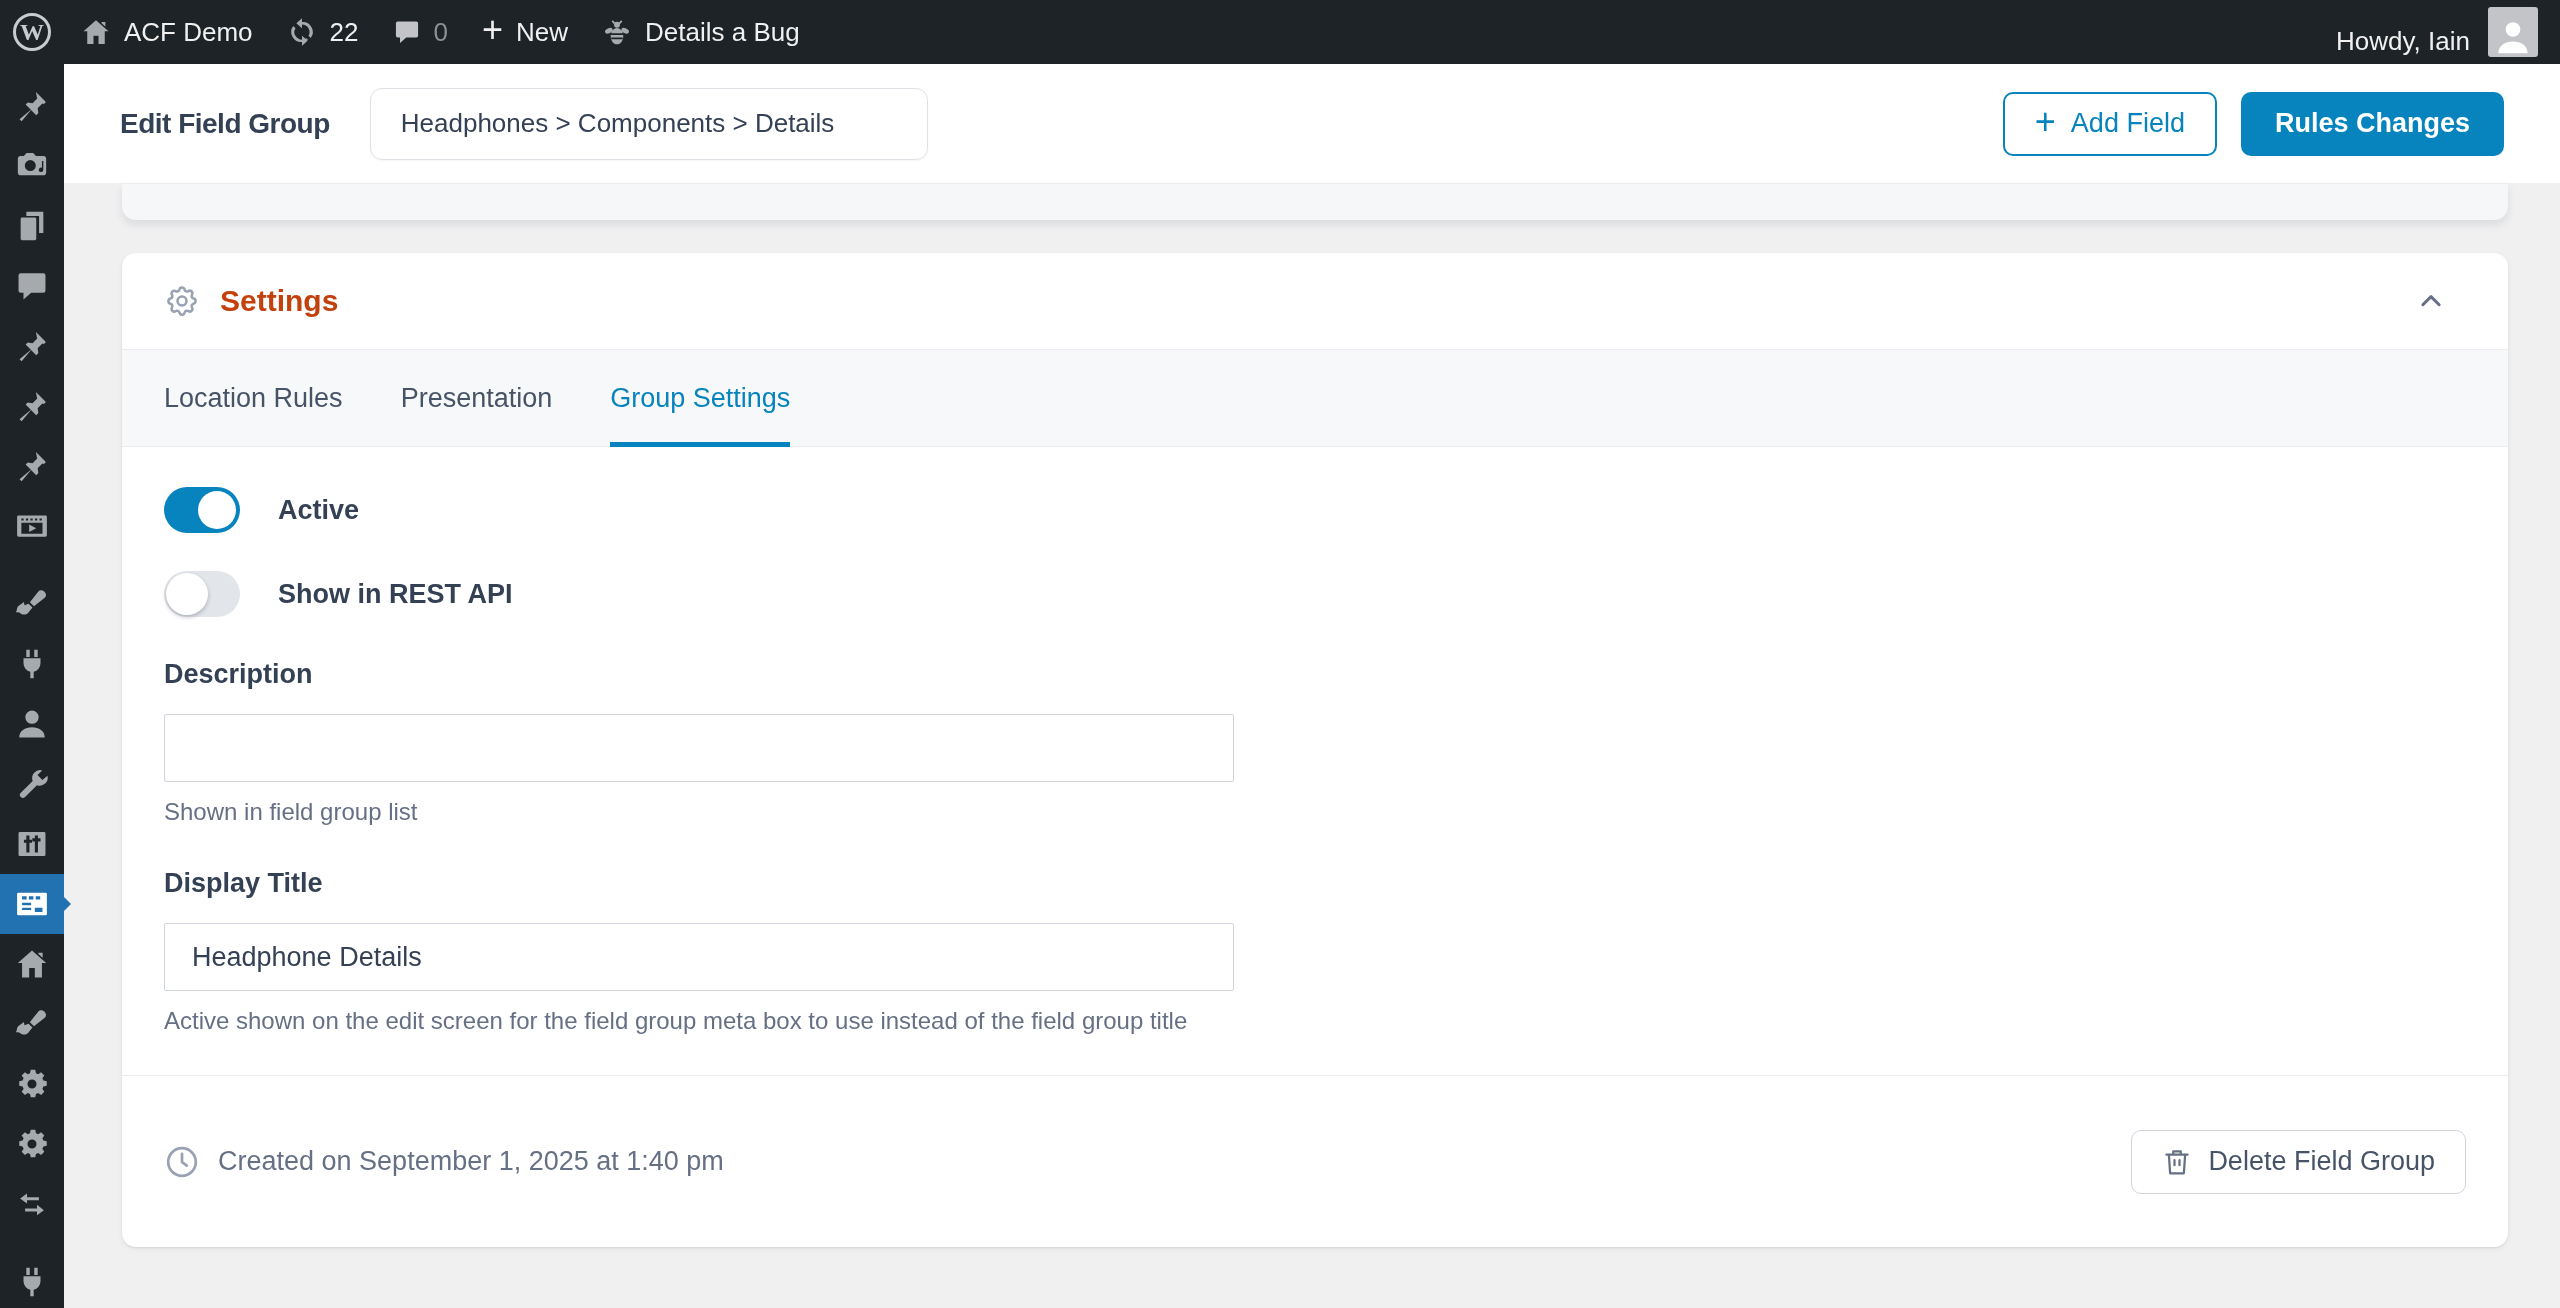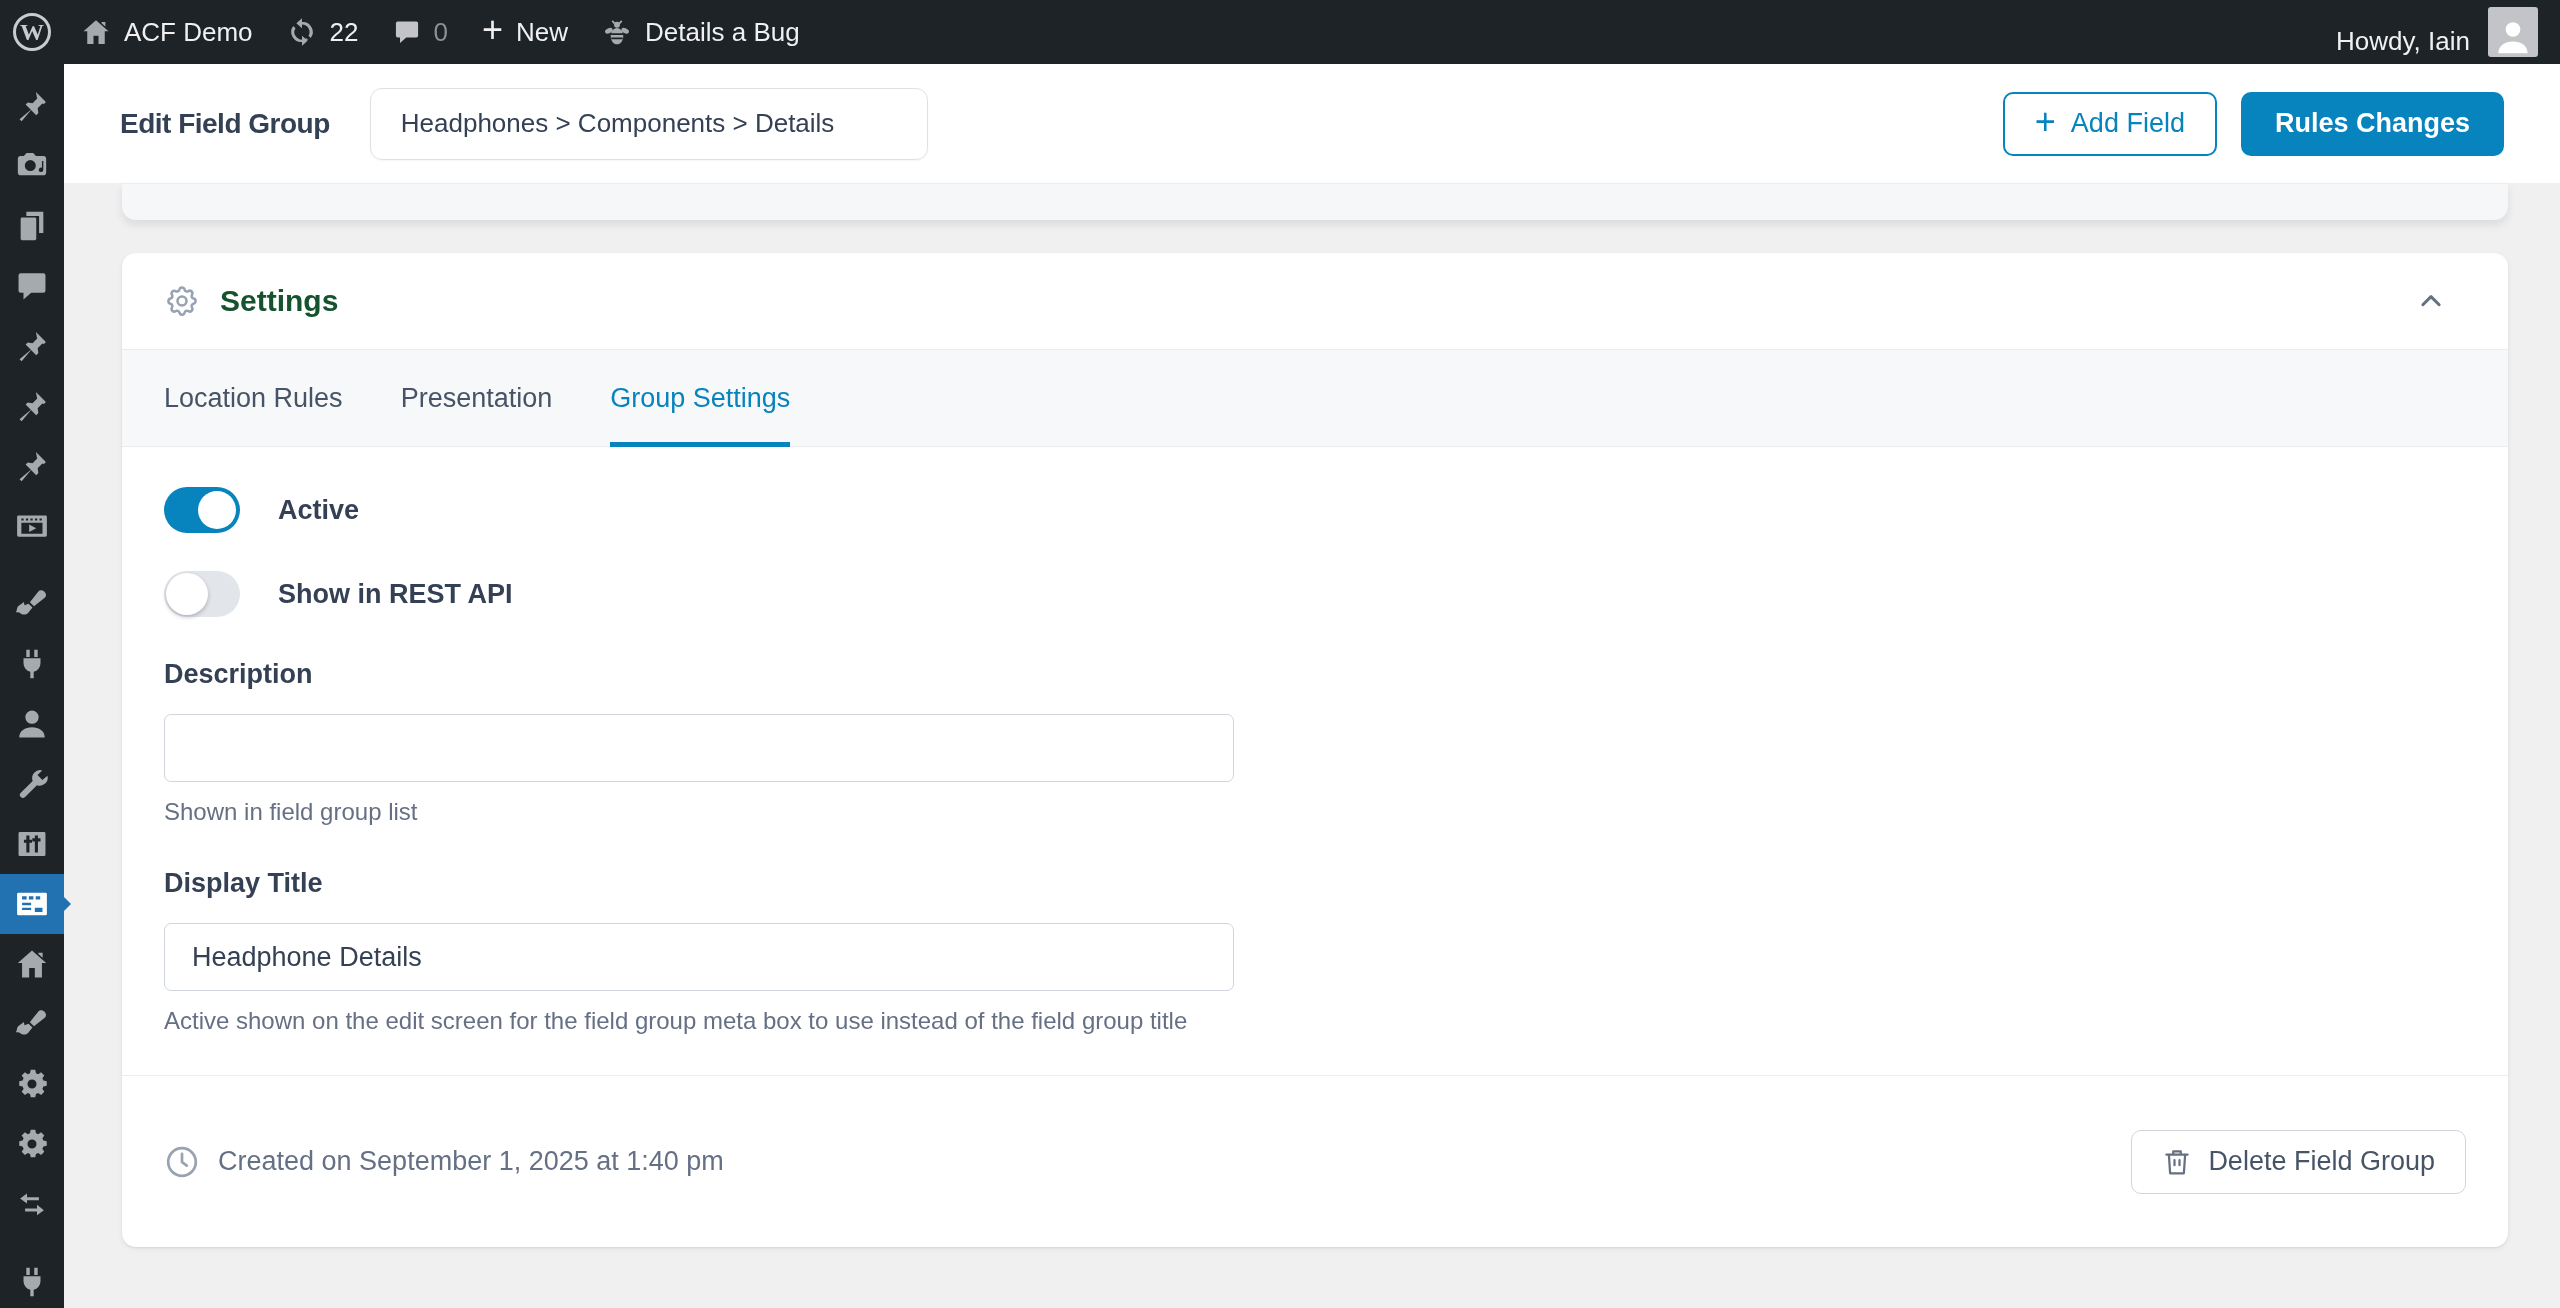--- a/index.html
+++ b/index.html
@@ -47,41 +47,41 @@
   
   .scrolled-panel-bottom { position:absolute; top:183px; left:122px; width:2386px; height:37px;
     background:#f6f7f8; border-top:1px solid #eaecf0; border-radius:0 0 14px 14px;
     box-shadow:0 5px 9px rgba(16,24,40,.09); }
 
   
   .settings-panel { position:absolute; top:253px; left:122px; width:2386px; background:#fff;
     border-radius:14px; box-shadow:0 1px 2px rgba(16,24,40,.08), 0 2px 6px rgba(16,24,40,.05); }
   .panel-header { height:96px; display:flex; align-items:center; padding:0 42px; gap:20px; }
   .panel-header .gear { color:#98a2b3; }
-  .panel-title { font-size:30px; font-weight:600; color:#14532d; }
+  .panel-title { font-size:30px; font-weight:600; color:#c2410c; }
   .collapse-btn { margin-left:auto; color:#667085; cursor:pointer; margin-right:20px; }
 
   .tabbar { height:98px; background:#f7f8f9; border-top:1px solid #eaecf0; border-bottom:1px solid #eaecf0;
     display:flex; align-items:stretch; padding:0 42px; gap:58px; }
   .tab { display:flex; align-items:center; font-size:27px; color:#475467; position:relative; cursor:pointer; }
   .tab.active { color:#0783be; font-weight:500; }
   .tab.active::after { content:""; position:absolute; left:0; right:0; bottom:-1px; height:5px; background:#0783be; }
 
   .panel-body { padding:40px 42px 40px; }
   .toggle-row { display:flex; align-items:center; gap:38px; margin-bottom:38px; height:46px; }
   .switch { width:76px; height:46px; border-radius:23px; position:relative; cursor:pointer; flex:0 0 auto; }
   .switch.on { background:#0783be; }
   .switch.on .knob { position:absolute; right:4px; top:4px; width:38px; height:38px; background:#fff; border-radius:50%; }
   .switch.off { background:#e2e5e9; }
   .switch.off .knob { position:absolute; left:2px; top:2px; width:42px; height:42px; background:#fff;
     border-radius:50%; box-shadow:0 2px 4px rgba(16,24,40,.25); }
   .toggle-label { font-size:27px; font-weight:600; color:#344054; }
 
   .field-label { font-size:27px; font-weight:600; color:#344054; margin:42px 0 24px; }
-  .text-input { width:1070px; height:68px; border:1.5px solid #d0d5dd; border-radius:7px; background:#fff;
+  .text-input { width:1070px; height:68px; border:1.5px solid #d0d5dd; border-radius:2px; background:#fff;
     font-family:"Liberation Sans", sans-serif; font-size:27px; color:#344054; padding:0 27px; outline:none; }
   .hint { font-size:24px; color:#667085; margin-top:16px; }
 
   .panel-footer { border-top:1px solid #eaecf0; height:172px; display:flex; align-items:center; padding:0 42px; }
   .created { display:flex; align-items:center; gap:18px; color:#667085; font-size:27px; }
   .created .clock { color:#98a2b3; }
   .btn-delete { margin-left:auto; height:64px; padding:0 30px; border:1.5px solid #d0d5dd; border-radius:10px;
     background:#fff; color:#475467; font-size:27px; display:flex; align-items:center; gap:16px; cursor:pointer;
     font-family:"Liberation Sans", sans-serif; }
   .btn-delete .trash { color:#667085; }

